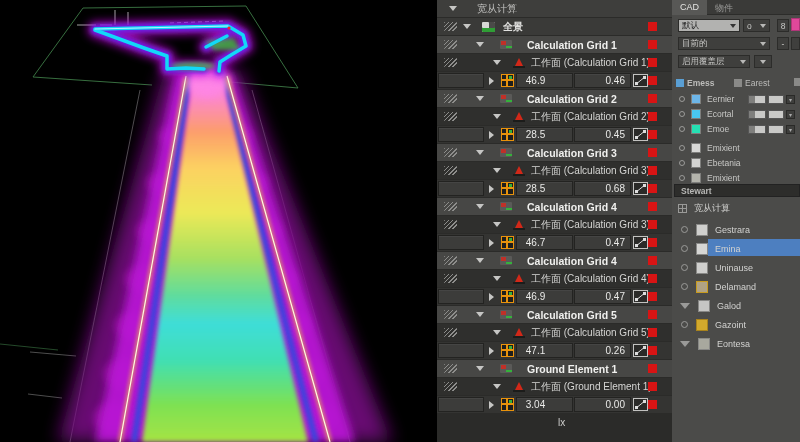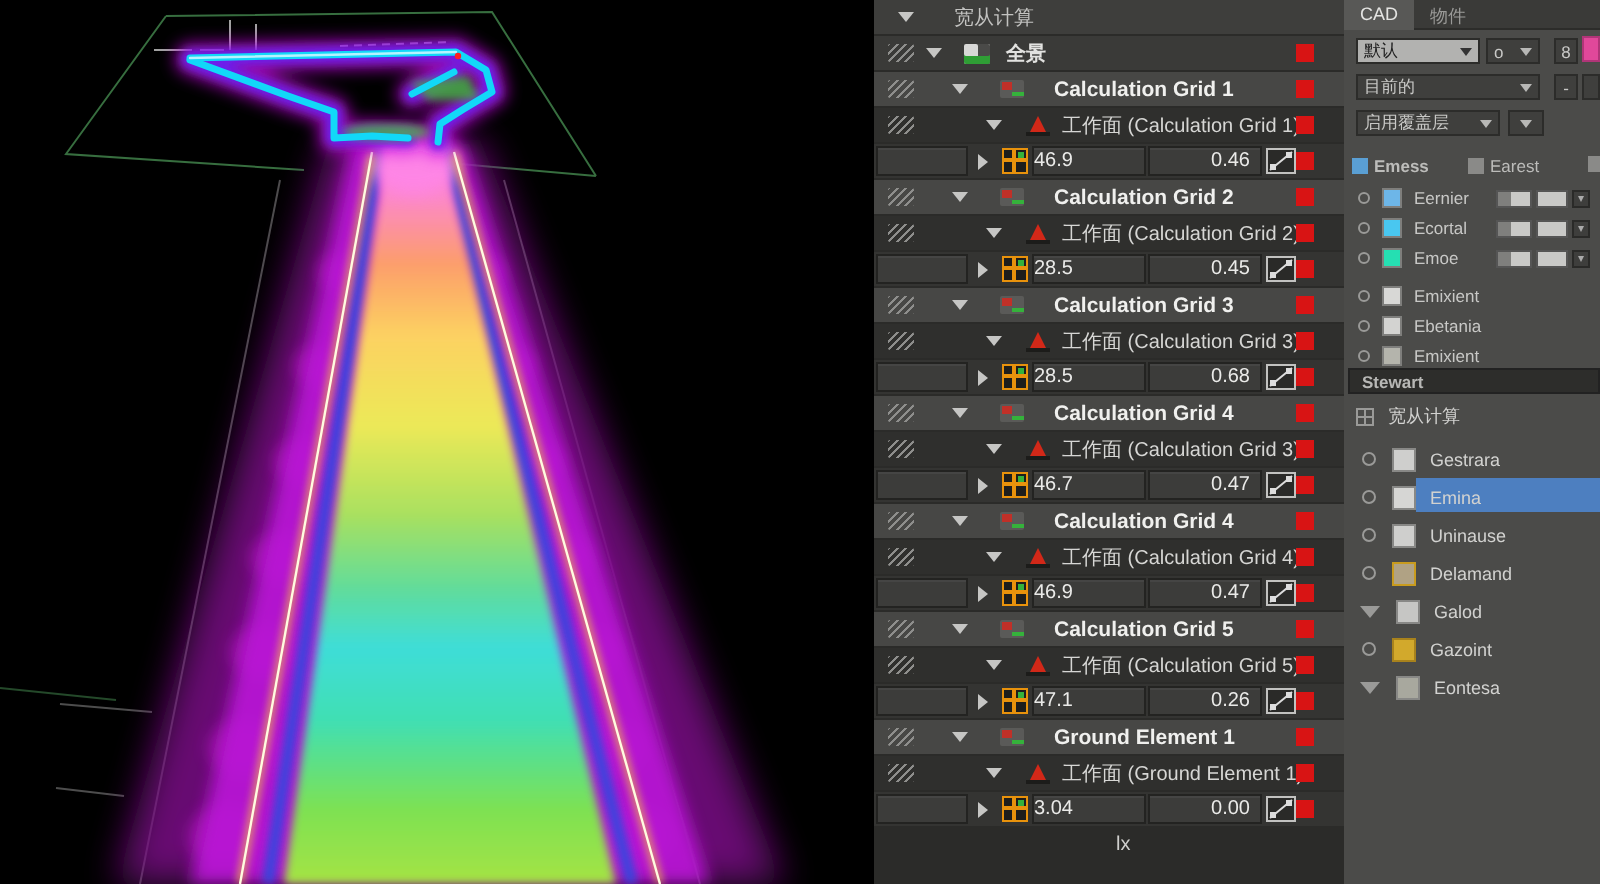--- a/index.html
+++ b/index.html
@@ -40,21 +40,21 @@
   .ic-flag::after { content:""; position:absolute; left:0; bottom:0; width:12px; height:2px; background:#1c1c1a; }
   .red { position:absolute; left:211px; width:9px; height:9px; background:#d81414; }
   .t-title { position:absolute; left:40px; }
   .t-root  { position:absolute; left:66px; }
   .t-grid  { position:absolute; left:90px; font-size:10.5px; }
   .t-surface{ position:absolute; left:94px; }
   .cell { position:absolute; top:1px; height:15px; background:#3c3c3a;
           border:1px solid #232321; box-shadow:inset 0 1px 0 rgba(255,255,255,.05); }
   .cell-empty { left:1px; width:46px; }
   .cell-val { left:79px; width:57px; display:flex; align-items:center; font-size:10px; color:#eaeae8; }
-  .cell-val .num { flex:1; text-align:left; }
+  .cell-val .num { flex:1; text-align:center; }
   .cell-val .unit{ width:14px; margin-left:4px; color:#cfcfcd;margin-top:36px; }
   .cell-fac { left:137px; width:57px; display:flex; align-items:center; justify-content:flex-end;
               padding-right:5px; font-size:10px; color:#eaeae8; }
   .ic-calcgrid { left:64px; top:2px; width:13px; height:13px; position:absolute;
           background:#1e1e1c; border:1.5px solid #e8920c; }
   .ic-calcgrid::before { content:""; position:absolute; left:4px; top:0; width:1.5px; height:100%; background:#e8920c; }
   .ic-calcgrid::after  { content:""; position:absolute; left:0; top:4px; width:100%; height:1.5px; background:#e8920c; }
   .ic-calcgrid .dot { position:absolute; right:1px; top:1px; width:3px; height:3px; background:#35b23b; }
   .ic-diag { left:196px; top:2px; width:15px; height:13px; position:absolute;
           background:#2a2a28; border:1px solid #c2c2c0; }

